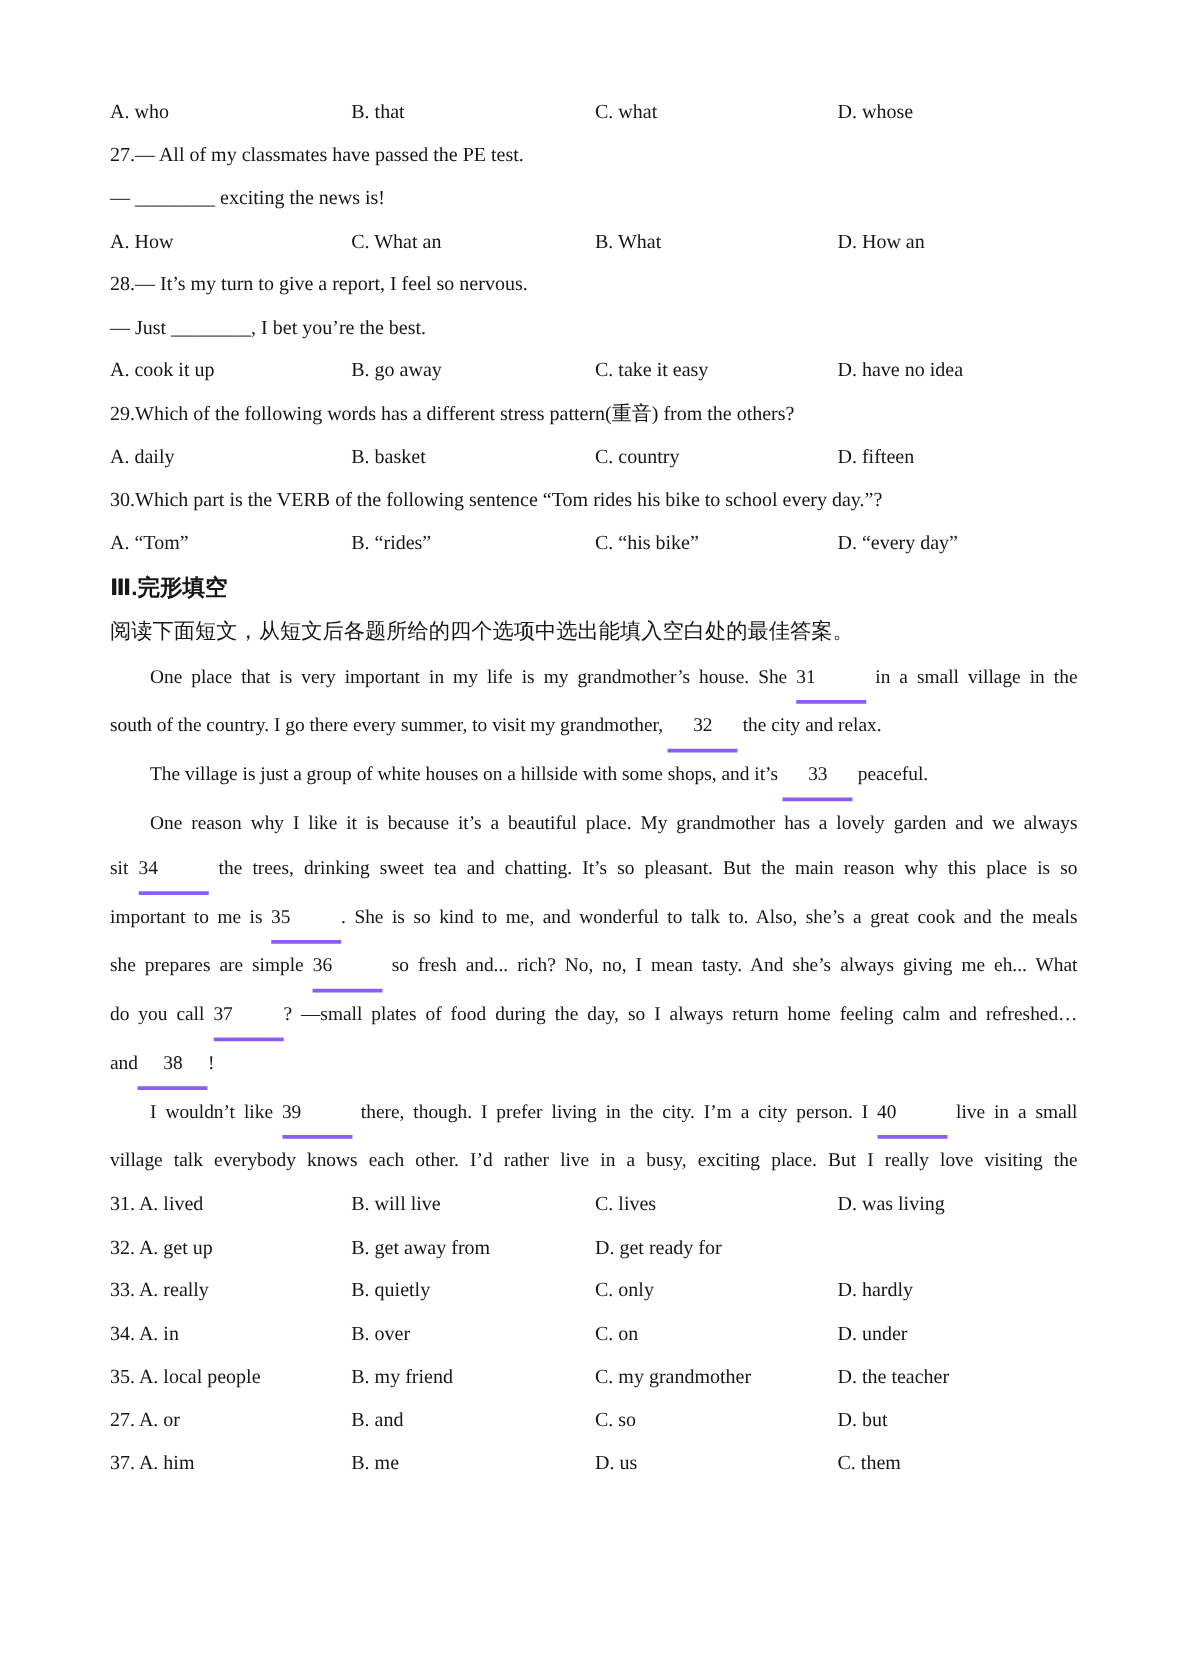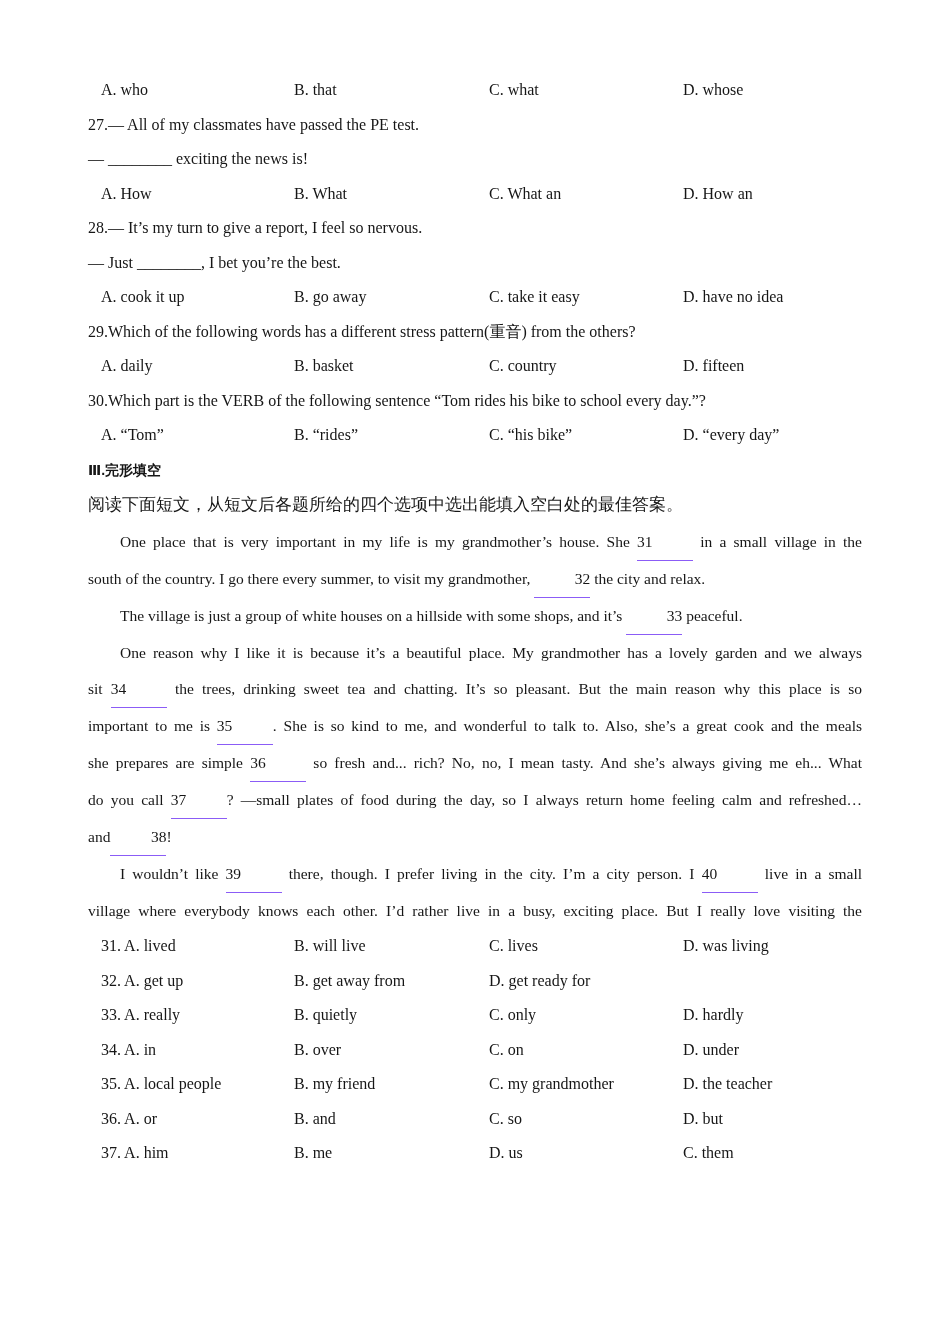--- a/index.html
+++ b/index.html
@@ -8,56 +8,56 @@
     width:950px;height:1344px;
     box-sizing:border-box;
     padding:73px 88px 0 88px;
     background:#ffffff;
     color:#161616;
     font-family:"Liberation Serif","DejaVu Serif",serif;
     font-size:16px;
     overflow:hidden;
   }
   .qline{line-height:34.5px;white-space:pre-wrap;}
-  .opt-row{display:grid;grid-template-columns:193px 195px 194px 1fr;line-height:34.5px;margin-left:13px;}
+  .opt-row{display:grid;grid-template-columns:193px 195px 194px 1fr;line-height:34.5px;}
   .opt-cell{white-space:nowrap;overflow:visible;}
   .sec-title{
-    margin:0;font-weight:bold;font-size:14px;line-height:35px;
+    margin:0;font-weight:bold;font-size:18px;line-height:35px;
     font-family:"Liberation Sans","DejaVu Sans",sans-serif;
   }
   .instruction{
     margin:0;font-weight:normal;font-size:17px;line-height:34.5px;
     font-family:"Liberation Sans","DejaVu Sans",sans-serif;
   }
   .passage{margin-top:2px;}
   .pline{line-height:36px;font-size:15.5px;}
   .pline.indent{text-indent:32px;}
   .pline.just{text-align:justify;text-align-last:justify;}
   .blank{
-    display:inline-block;min-width:56px;text-align:right;text-indent:0;
-    border-bottom:1px solid #8b5cf6;
+    display:inline-block;min-width:56px;text-align:center;text-indent:0;
+    border-bottom:3px solid #8b5cf6;
   }
 </style>
 </head>
 <body>
 
 <div class="page">
   <div id="choice-questions">
       <div class="opt-row">
         <div class="opt-cell">A. who</div>
         <div class="opt-cell">B. that</div>
         <div class="opt-cell">C. what</div>
         <div class="opt-cell">D. whose</div>
       </div>
       <div class="qline">27.— All of my classmates have passed the PE test.</div>
       <div class="qline">— ________ exciting the news is!</div>
       <div class="opt-row">
         <div class="opt-cell">A. How</div>
+        <div class="opt-cell">C. What an</div>
         <div class="opt-cell">B. What</div>
-        <div class="opt-cell">C. What an</div>
         <div class="opt-cell">D. How an</div>
       </div>
       <div class="qline">28.— It’s my turn to give a report, I feel so nervous.</div>
       <div class="qline">— Just ________, I bet you’re the best.</div>
       <div class="opt-row">
         <div class="opt-cell">A. cook it up</div>
         <div class="opt-cell">B. go away</div>
         <div class="opt-cell">C. take it easy</div>
         <div class="opt-cell">D. have no idea</div>
       </div>
@@ -82,21 +82,21 @@
       <div class="pline indent just"><span>One place that is very important in my life is my grandmother’s house. She </span><span class="blank">31</span><span> in a small village in the</span></div>
       <div class="pline"><span>south of the country. I go there every summer, to visit my grandmother, </span><span class="blank">32</span><span> the city and relax.</span></div>
       <div class="pline indent"><span>The village is just a group of white houses on a hillside with some shops, and it’s </span><span class="blank">33</span><span> peaceful.</span></div>
       <div class="pline indent just"><span>One reason why I like it is because it’s a beautiful place. My grandmother has a lovely garden and we always</span></div>
       <div class="pline just"><span>sit </span><span class="blank">34</span><span> the trees, drinking sweet tea and chatting. It’s so pleasant. But the main reason why this place is so</span></div>
       <div class="pline just"><span>important to me is </span><span class="blank">35</span><span>. She is so kind to me, and wonderful to talk to. Also, she’s a great cook and the meals</span></div>
       <div class="pline just"><span>she prepares are simple </span><span class="blank">36</span><span> so fresh and... rich? No, no, I mean tasty. And she’s always giving me eh... What</span></div>
       <div class="pline just"><span>do you call </span><span class="blank">37</span><span>? —small plates of food during the day, so I always return home feeling calm and refreshed…</span></div>
       <div class="pline"><span>and</span><span class="blank">38</span><span>!</span></div>
       <div class="pline indent just"><span>I wouldn’t like </span><span class="blank">39</span><span> there, though. I prefer living in the city. I’m a city person. I </span><span class="blank">40</span><span> live in a small</span></div>
-      <div class="pline just"><span>village where everybody knows each other. I’d rather live in a busy, exciting place. But I really love visiting the</span></div>
+      <div class="pline just"><span>village talk everybody knows each other. I’d rather live in a busy, exciting place. But I really love visiting the</span></div>
     </div>
   <div id="cloze-options">
       <div class="opt-row">
         <div class="opt-cell">31. A. lived</div>
         <div class="opt-cell">B. will live</div>
         <div class="opt-cell">C. lives</div>
         <div class="opt-cell">D. was living</div>
       </div>
       <div class="opt-row">
         <div class="opt-cell">32. A. get up</div>
@@ -115,21 +115,21 @@
         <div class="opt-cell">C. on</div>
         <div class="opt-cell">D. under</div>
       </div>
       <div class="opt-row">
         <div class="opt-cell">35. A. local people</div>
         <div class="opt-cell">B. my friend</div>
         <div class="opt-cell">C. my grandmother</div>
         <div class="opt-cell">D. the teacher</div>
       </div>
       <div class="opt-row">
-        <div class="opt-cell">36. A. or</div>
+        <div class="opt-cell">27. A. or</div>
         <div class="opt-cell">B. and</div>
         <div class="opt-cell">C. so</div>
         <div class="opt-cell">D. but</div>
       </div>
       <div class="opt-row">
         <div class="opt-cell">37. A. him</div>
         <div class="opt-cell">B. me</div>
         <div class="opt-cell">D. us</div>
         <div class="opt-cell">C. them</div>
       </div>

